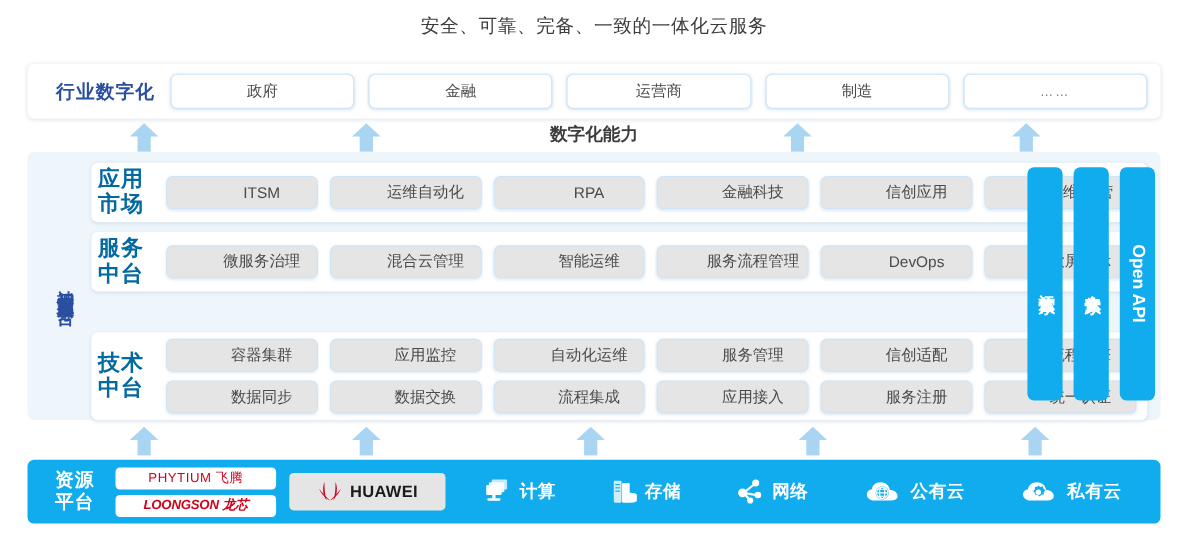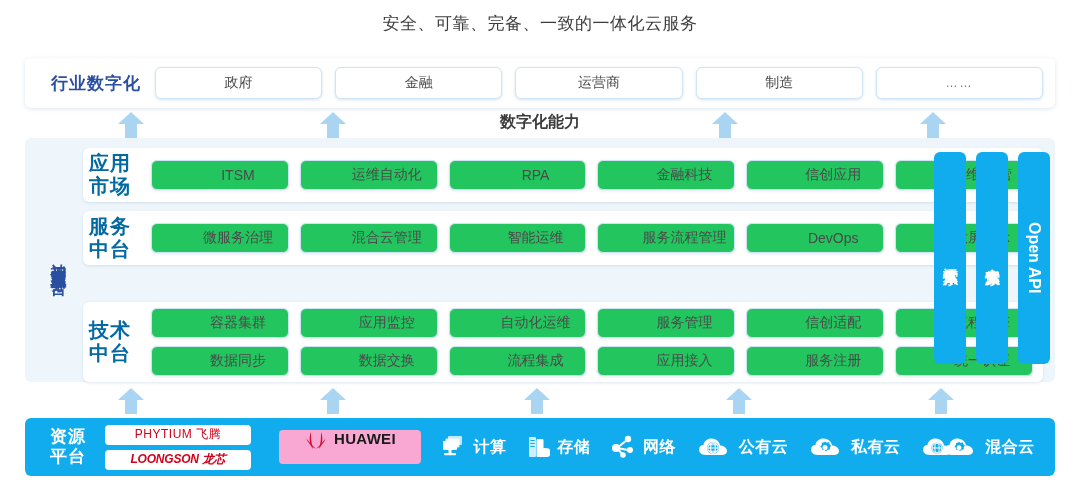--- a/index.html
+++ b/index.html
@@ -103,21 +103,21 @@
   .card.c3 { flex: 1; margin-top: 28px; }
   .card-label {
     width: 62px; flex: none; 
     font-size: 20px; font-weight: bold; color: #0369a1;
     line-height: 1.15; letter-spacing: 1px;
   }
   .card-rows { flex: 1; display: flex; flex-direction: column; gap: 8px; }
   .chip-row { display: flex; gap: 11px; }
   .chip {
     flex: 1; height: 30px;
-    border: 1px solid #cfe4f5; border-radius: 6px; background: #22c55e;
+    border: 1px solid #cfe4f5; border-radius: 6px; background: #e5e5e5;
     box-shadow: 0 1px 3px rgba(150,180,210,0.3);
     display: flex; align-items: center; justify-content: center;
     font-size: 14px; color: #4a4a4a; white-space: nowrap; padding-left: 36px;
   }
 
   
   .vbars {
     position: absolute; right: 30px; top: 152px;
     display: flex; gap: 10px;
   }
@@ -151,23 +151,23 @@
   .logo-stack { display: flex; flex-direction: column; gap: 5px; margin-left: 2px; }
   .logo-box {
     background: #fff; border-radius: 4px;
     height: 20px; width: 146px;
     display: flex; align-items: center; justify-content: center;
     font-size: 12px; font-weight: bold; color: #d0021b;
     font-style: italic; letter-spacing: -0.2px;
   }
   .logo-box.phy { font-style: normal; font-weight: normal; letter-spacing: 0.5px; }
   .logo-huawei {
-    background: #f9a8d4; border-radius: 4px;
-    height: 34px; width: 142px; margin-left: 28px;
-    display: flex; align-items: flex-start; justify-content: center; gap: 6px;
+    background: #e5e5e5; border-radius: 4px;
+    height: 34px; width: 142px; margin-left: 12px;
+    display: flex; align-items: center; justify-content: center; gap: 6px;
   }
   .logo-huawei .hw-text { font-size: 15px; font-weight: bold; color: #1a1a1a; letter-spacing: 0.3px; }
 
   .res-items { display: flex; flex: 1; align-items: center; justify-content: space-around; margin-left: 10px; }
   .res-item { display: flex; align-items: center; gap: 6px; }
   .res-item .txt { color: #fff; font-size: 16px; font-weight: bold; letter-spacing: 0.5px; }
   .ico { display: block; }
 </style>
 </head>
 <body>
@@ -386,30 +386,17 @@
 
       <div class="res-item">
         <svg class="ico" width="36" height="24" viewBox="0 0 36 24">
           <path d="M9 20 C4 20 2 17 2 14.5 C2 12 4 10 6.5 10 C7 6 10.5 3.5 14.5 3.5 C19 3.5 22.5 6.5 23 10.5 C27 10.5 30 13 30 16 C30 18.8 27.5 20 24.5 20 Z" fill="#fff"></path>
           <path d="M16 6.6 l1.9 1.1 2.1 -0.6 0.6 2.1 1.7 1.4 -1.4 1.7 0 2.2 -2.2 0.3 -1.6 1.5 -1.6 -1.3 -2.2 0.1 -0.5 -2.1 -1.6 -1.5 1.5 -1.6 0.2 -2.2 2.2 -0.4 Z" fill="#11aced"></path>
           <circle cx="16" cy="12.6" r="2.5" fill="#fff"></circle>
         </svg>
         <span class="txt">私有云</span>
       </div>
 
-      <div class="res-item">
-        <svg class="ico" width="58" height="24" viewBox="0 0 58 24">
-          <path d="M9 20 C4 20 2 17 2 14.5 C2 12 4 10 6.5 10 C7 6 10.5 3.5 14.5 3.5 C19 3.5 22.5 6.5 23 10.5 C27 10.5 30 13 30 16 C30 18.8 27.5 20 24.5 20 Z" fill="#fff"></path>
-          <circle cx="16" cy="13" r="5.6" fill="#11aced"></circle>
-          <circle cx="16" cy="13" r="4.9" fill="none" stroke="#fff" stroke-width="1"></circle>
-          <ellipse cx="16" cy="13" rx="2.2" ry="4.9" fill="none" stroke="#fff" stroke-width="1"></ellipse>
-          <line x1="11.1" y1="13" x2="20.9" y2="13" stroke="#fff" stroke-width="1"></line>
-          <path d="M31 20 C26 20 24 17 24 14.5 C24 12 26 10 28.5 10 C29 6 32.5 3.5 36.5 3.5 C41 3.5 44.5 6.5 45 10.5 C49 10.5 52 13 52 16 C52 18.8 49.5 20 46.5 20 Z" fill="#fff"></path>
-          <path d="M38 6.8 l1.8 1.1 2 -0.6 0.6 2 1.6 1.4 -1.3 1.6 0 2.1 -2.1 0.3 -1.5 1.4 -1.5 -1.2 -2.1 0.1 -0.5 -2 -1.5 -1.4 1.4 -1.5 0.2 -2.1 2.1 -0.4 Z" fill="#11aced"></path>
-          <circle cx="38" cy="12.7" r="2.4" fill="#fff"></circle>
-        </svg>
-        <span class="txt">混合云</span>
-      </div>
 
     </div>
   </div>
 
 </div>
 
 </body></html>

